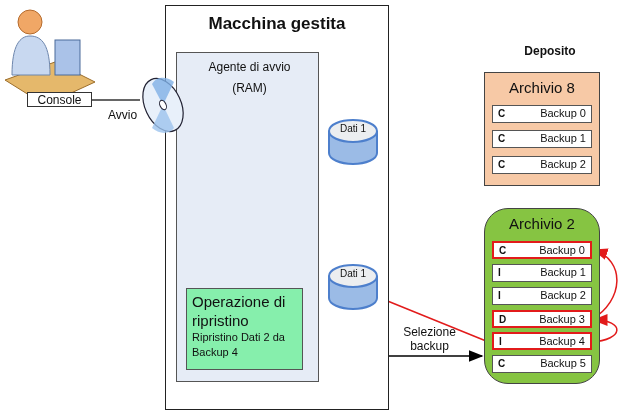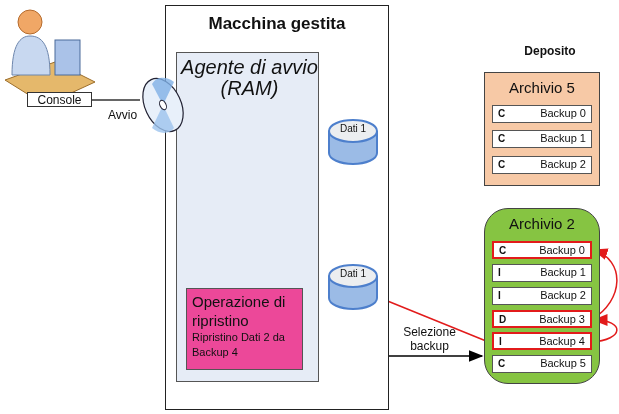--- a/index.html
+++ b/index.html
@@ -1,22 +1,22 @@
 <!DOCTYPE html>
 <html><head>
 <meta charset="utf-8">
 <style>
   html,body{margin:0;padding:0;background:#ffffff;}
   body{width:619px;height:414px;position:relative;overflow:hidden;font-family:"Liberation Sans",sans-serif;color:#111;}
   .abs{position:absolute;}
   .machine{left:165px;top:5px;width:224px;height:405px;border:1.5px solid #222;background:#fff;box-sizing:border-box;}
   .machine-title{left:165px;top:14px;width:224px;text-align:center;font-weight:bold;font-size:17px;}
   .agent{left:176px;top:52px;width:143px;height:330px;background:#e6ecf6;border:1.5px solid #555;box-sizing:border-box;}
-  .agent-title{left:176px;top:57px;width:147px;text-align:center;font-size:20px;line-height:21px;font-style:italic;}
-  .op{left:186px;top:288px;width:117px;height:82px;background:#ec4899;border:1.5px solid #555;box-sizing:border-box;padding:3px 5px;}
+  .agent-title{left:176px;top:57px;width:147px;text-align:center;font-size:12px;line-height:21px;}
+  .op{left:186px;top:288px;width:117px;height:82px;background:#86efac;border:1.5px solid #555;box-sizing:border-box;padding:3px 5px;}
   .op-title{font-size:15px;line-height:19px;}
   .op-desc{font-size:11px;line-height:15px;}
   .deposit-title{left:480px;top:44px;width:140px;text-align:center;font-weight:bold;font-size:12px;}
   .arch{box-sizing:border-box;border:1.5px solid #444;}
   .arch1{left:484px;top:72px;width:116px;height:114px;background:#f7c9a6;}
   .arch2{left:484px;top:208px;width:116px;height:176px;background:#86c442;border-radius:24px;}
   .arch-title{position:absolute;left:0;width:100%;top:6px;text-align:center;font-size:15px;}
   .bk{position:absolute;left:7px;width:100px;height:18px;background:#fff;border:1.5px solid #555;box-sizing:border-box;font-size:11px;line-height:15px;}
   .bk.hl{border:2px solid #e21b1b;}
   .bk .t{position:absolute;left:5px;top:0;font-weight:bold;font-size:10px;}
@@ -93,21 +93,21 @@
 </div>
 
 <div class="abs lbl" style="left:392px;top:325px;width:75px;text-align:center;">
   <div>Selezione</div>
   <div>backup</div>
 </div>
 
 <div class="abs deposit-title">Deposito</div>
 
 <div class="abs arch arch1">
-  <div class="arch-title">Archivio 5</div>
+  <div class="arch-title">Archivio 8</div>
   <div class="bk" style="top:32px">
       <span class="t">C</span>
       <span class="l">Backup 0</span>
     </div>
   <div class="bk" style="top:57px">
       <span class="t">C</span>
       <span class="l">Backup 1</span>
     </div>
   <div class="bk" style="top:83px">
       <span class="t">C</span>

